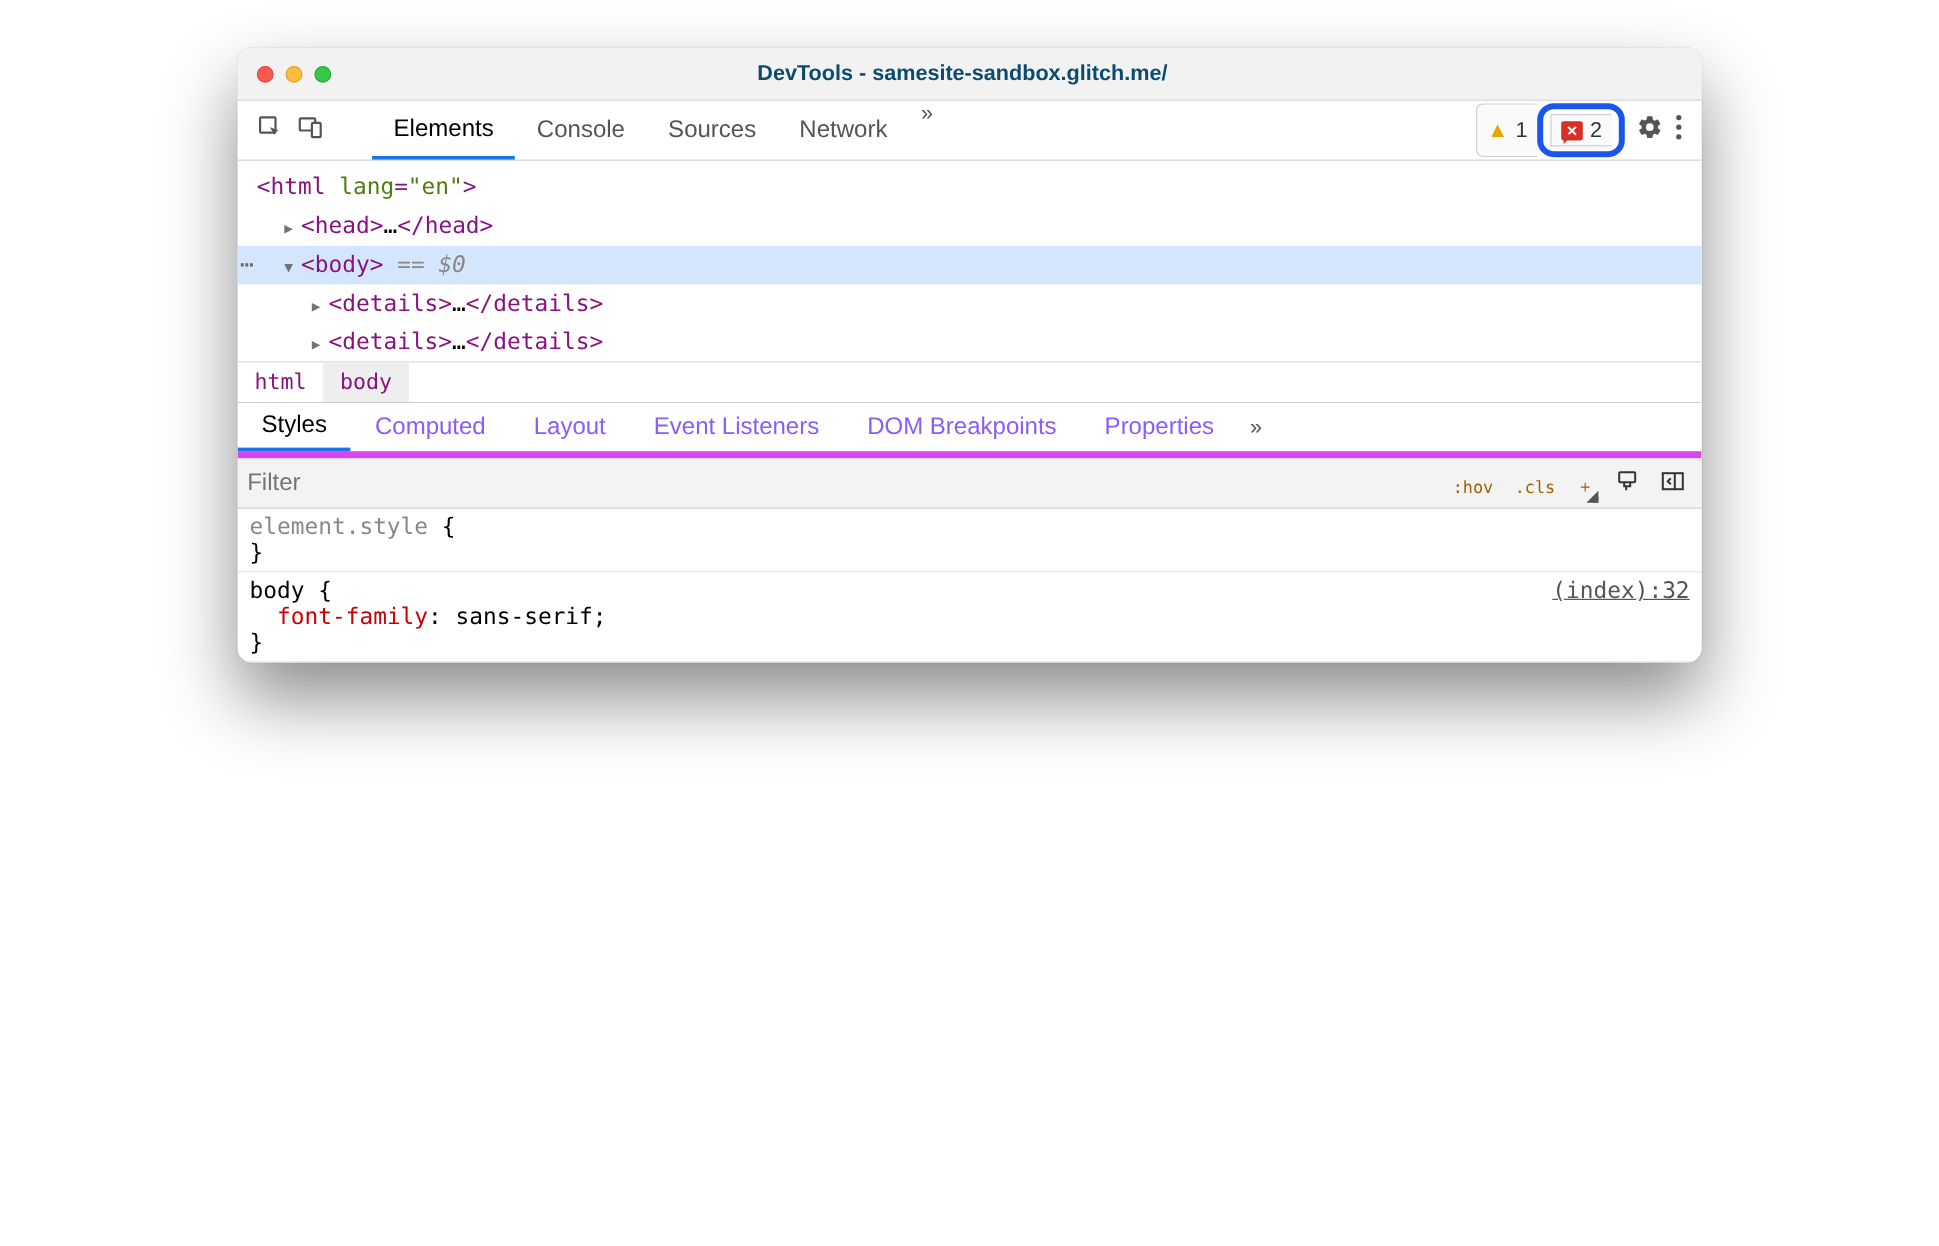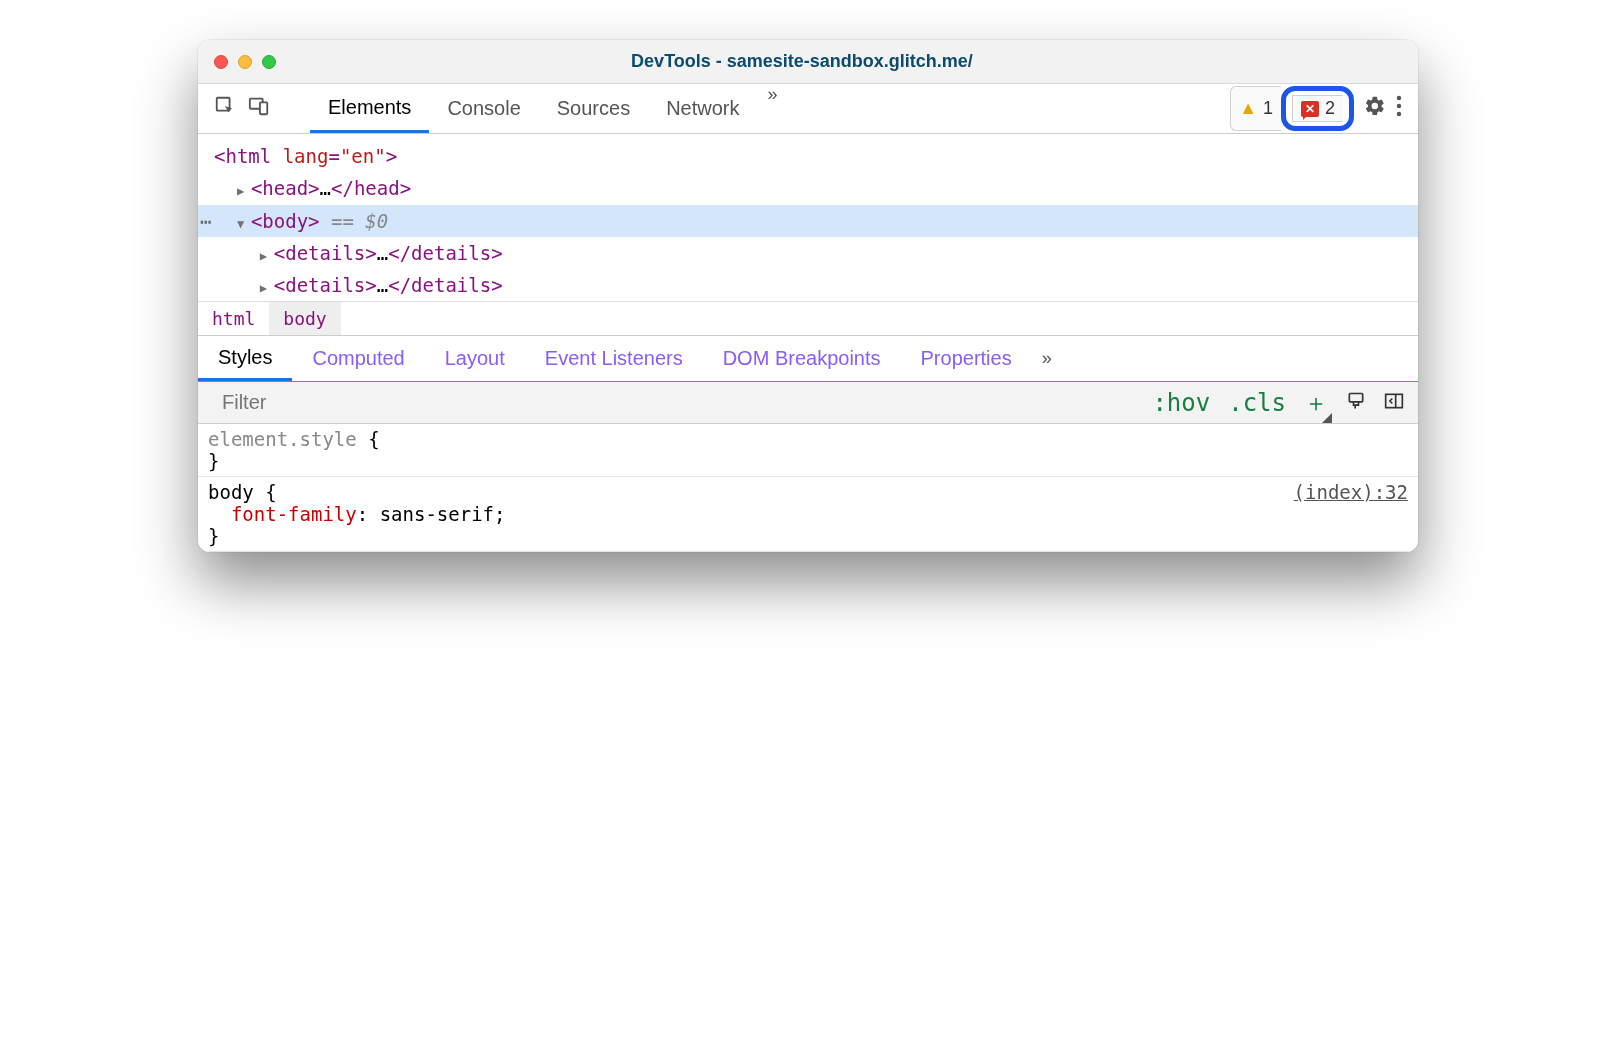--- a/index.html
+++ b/index.html
@@ -93,55 +93,55 @@
   .dom-tree {
     font-family: Menlo, Consolas, monospace;
     font-size:19px;
     padding:6px 0 0 16px;
     line-height:1.7;
     background:#fff;
   }
   .dom-line { white-space:pre; }
   .c-gray { color:#b0b0b0; }
   .c-tag { color:#881280; }
-  .c-attr { color:#b91c1c; }
+  .c-attr { color:#4d7c0f; }
   .c-text { color:#000; }
   .c-sel { color:#888; font-style:italic; }
   .selected-line { background:#d4e6fb; display:block; margin-left:-16px; padding-left:16px; position:relative;}
   .selected-line::before {
     content:"⋯"; position:absolute; left:2px; color:#666;
   }
   .tri { display:inline-block; color:#727272; font-size:12px; width:14px;}
   
   .crumbs {
     display:flex; border-top:1px solid #ddd; border-bottom:1px solid #ccc;
     font-family: Menlo, Consolas, monospace; font-size:18px;
     background:#fff;
   }
   .crumb { padding:6px 14px; color:#881280; cursor:pointer;}
   .crumb.active { background:#eee;}
   
   .subtabs {
     display:flex; align-items:center; height:46px;
-    border-bottom:1px solid #d946ef; background:#fff;text-align:center;
+    border-bottom:6px solid #d946ef; background:#fff;text-align:center;
   }
   .subtab { padding:0 20px; color:#8b5cf6; font-size:20px; display:flex; align-items:center; height:100%; cursor:pointer;}
   .subtab.active { color:#000; border-bottom:3px solid #1a73e8;}
   
   .filter-row {
     display:flex; align-items:center; border-bottom:1px solid #ccc;
     background:#f3f3f3; height:42px;
   }
   .filter-input {
-    flex:1; border:none; background:transparent; padding:0 24px;
+    flex:1; border:none; background:transparent; padding:0 8px;
     font-size:20px; color:#555; outline:none;
     font-family: inherit;
   }
-  .filter-tools { display:flex; align-items:center; gap:18px; padding:0 14px;
-    font-family: Menlo, Consolas, monospace; font-size:24px; color:#15803d;}
+  .filter-tools { display:flex; align-items:flex-end; gap:18px; padding:0 14px;
+    font-family: Menlo, Consolas, monospace; font-size:14px; color:#a16207;}
   .filter-tools .btn { cursor:pointer; position:relative;}
   .plus-corner::after{
     content:""; position:absolute; right:-4px; bottom:-4px;
     border:5px solid transparent; border-bottom-color:#555; border-right-color:#555;
   }
   
   .styles {
     font-family: Menlo, Consolas, monospace; font-size:19px;
     background:#fff;
   }

